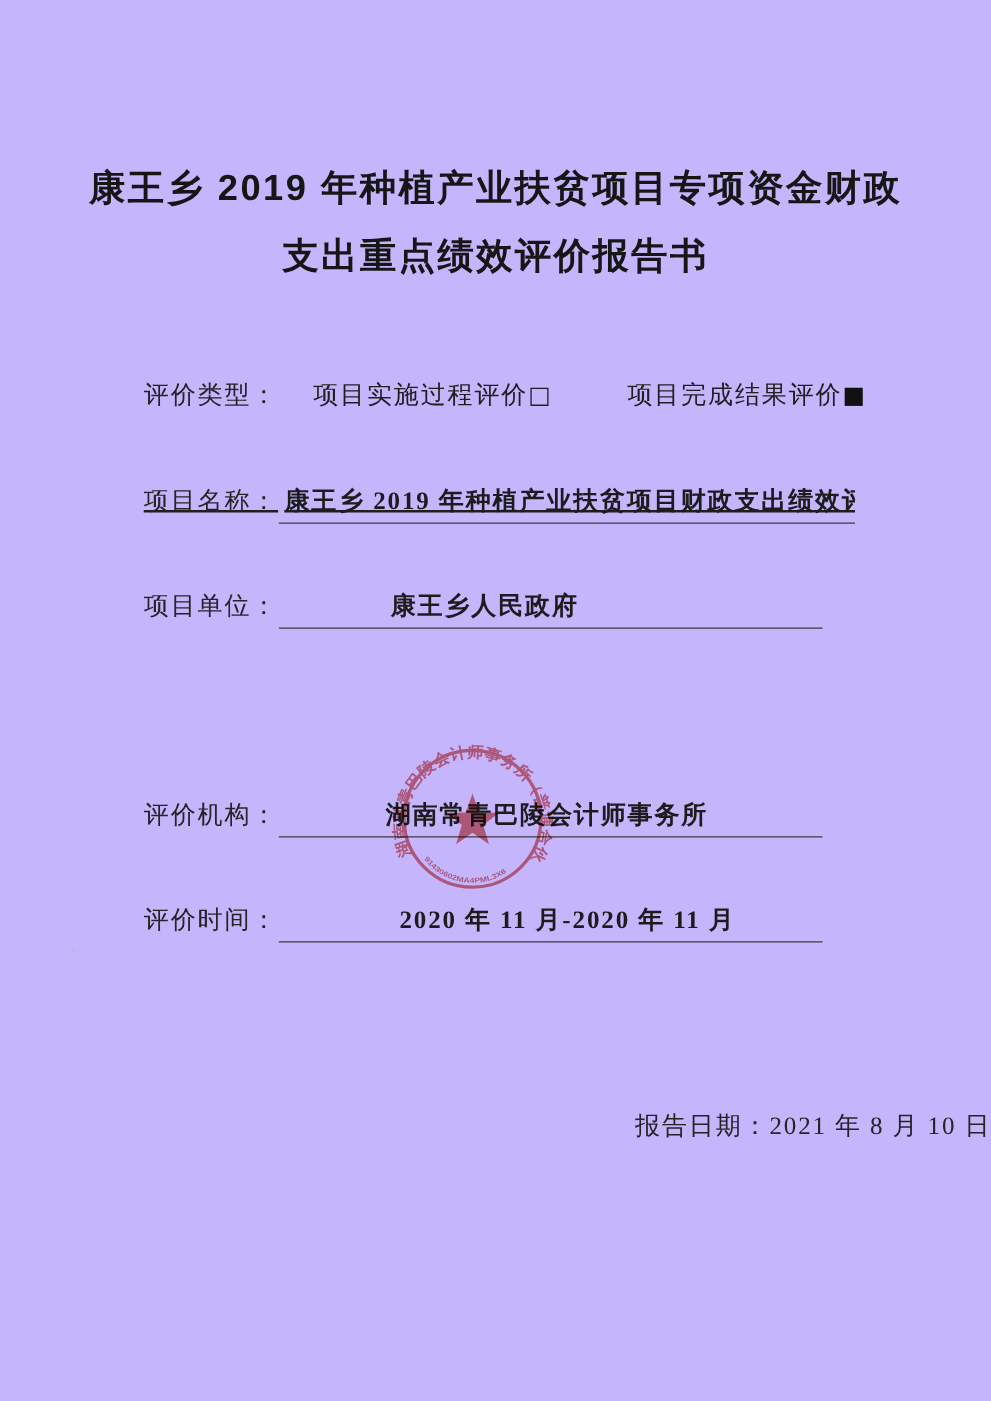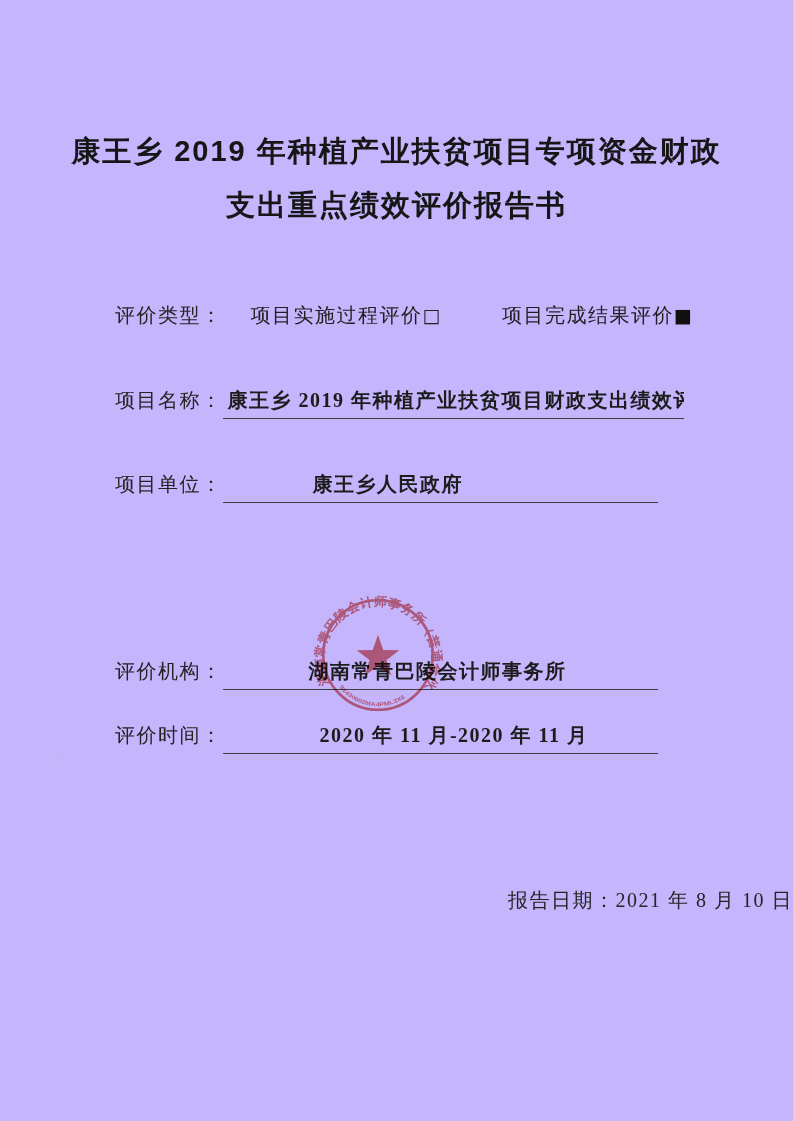--- a/index.html
+++ b/index.html
@@ -39,24 +39,24 @@
   .row .label { flex: none; padding-bottom: 4px; color: #242424; }
   .row .uline {
     flex: 1;
     border-bottom: 1.2px solid #3c3c3c;
     padding-bottom: 4px;
     font-weight: 600;
     color: #1c1c1c;
     overflow: hidden;
   }
   .row-type   { top: 302px; }
-  .row-name   { top: 387px; right: 109px; }
+  .row-name   { top: 387px; right: 109px; text-decoration: underline; }
   .row-unit   { top: 471px; }
   .row-dept   { top: 554px; }
-  .row-agency { top: 638px; margin-top: 20px; }
+  .row-agency { top: 638px; }
   .row-period { top: 722px; }
 
   .row-type .opt { padding-bottom: 4px; }
   .row-type .opt1 { margin-left: 28px; }
   .row-type .opt2 { margin-left: 60px; }
   .box { font-family: "DejaVu Sans", sans-serif; font-size: 19px; }
   .box-checked { color:#111; }
 
   .row-name .uline { padding-left: 5px; }
   .row-unit .uline { padding-left: 90px; }

